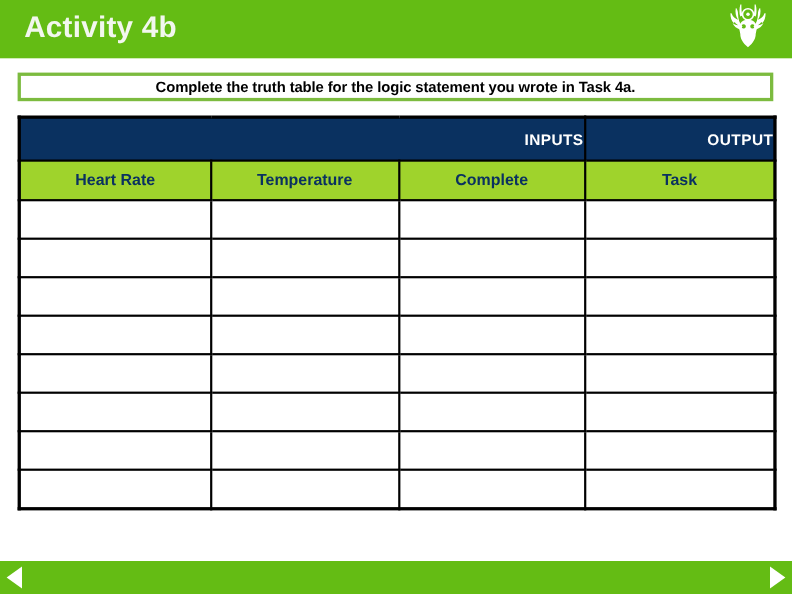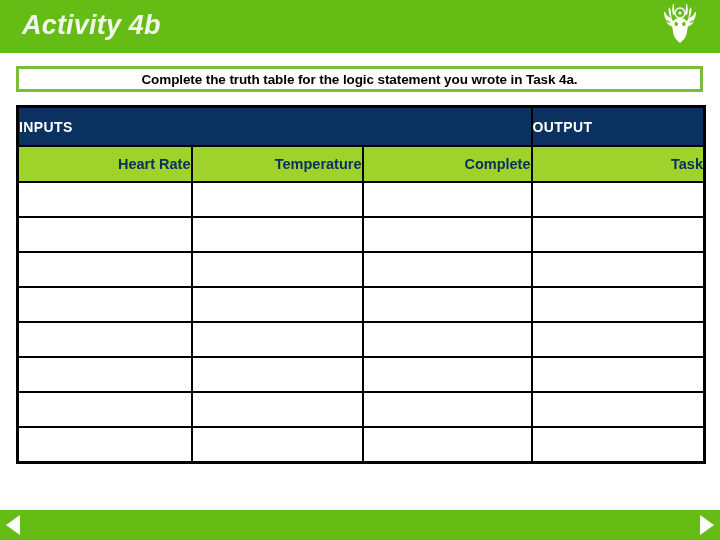--- a/index.html
+++ b/index.html
@@ -16,21 +16,20 @@
   }
 
   
   #title-bar {
     position: absolute;
     left: 0;
     top: 0;
     width: 720px;
     height: 53px;
     background: #64bc14;
-    font-style: italic;
   }
   #page-title {
     position: absolute;
     left: 22px;
     top: 10px;
     font-size: 27px;
     font-weight: bold;
     color: #f2f7ee;
     letter-spacing: 0.2px;
     white-space: nowrap;
@@ -81,30 +80,30 @@
   #truth-table td {
     border: 2.5px solid #000000;
     padding: 0;
     margin: 0;
   }
   .group-cell {
     background: #0a3160;
     color: #ffffff;
     font-size: 14px;
     font-weight: bold;
-    text-align: left;
+    text-align: right;
     height: 37px;
     letter-spacing: 0.4px;
   }
   .col-head-cell {
     background: #9fd32c;
     color: #0a3160;
     font-size: 14.5px;
     font-weight: bold;
-    text-align: right;
+    text-align: center;
     height: 34px;
   }
   .body-cell {
     background: #ffffff;
     height: 33px;
   }
 
   
   #nav-bar {
     position: absolute;

